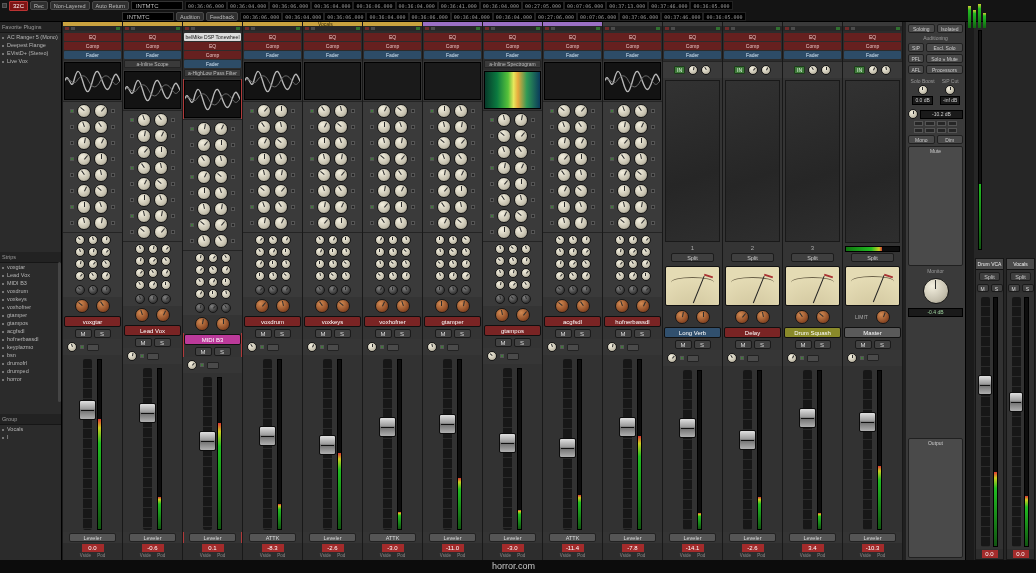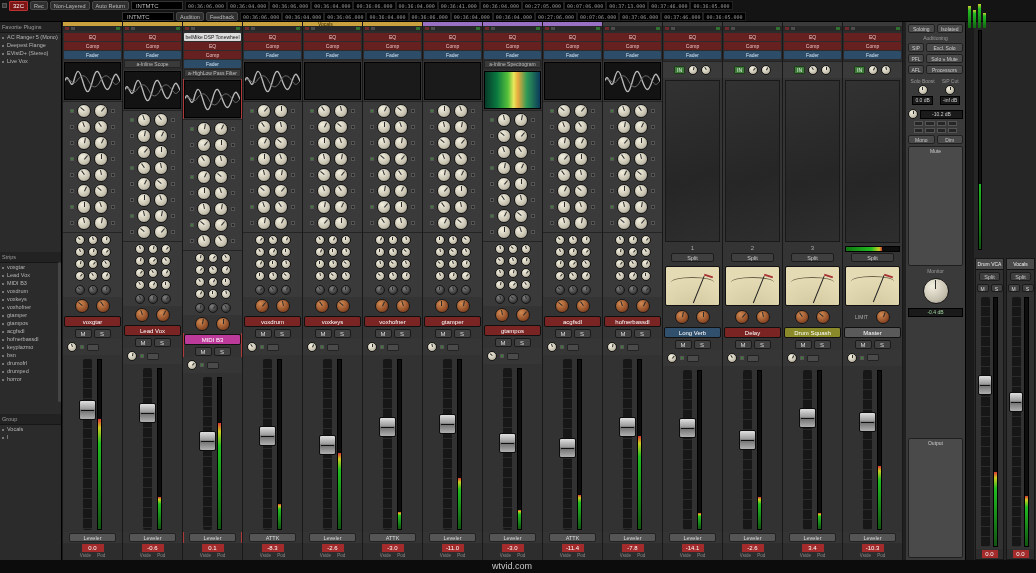--- a/index.html
+++ b/index.html
@@ -2529,14 +2529,14 @@
           <div class="mfill" style="height:20%"></div>
         </div>
     </div>
     <div class="valrow">
         <div class="val">0.0</div>
       </div>
   </div>
 </div>
 
 <div class="bottombar">
-  <div class="watermark">wtvid.com</div>
+  <div class="watermark">horror.com</div>
 </div>
 
 </body></html>

